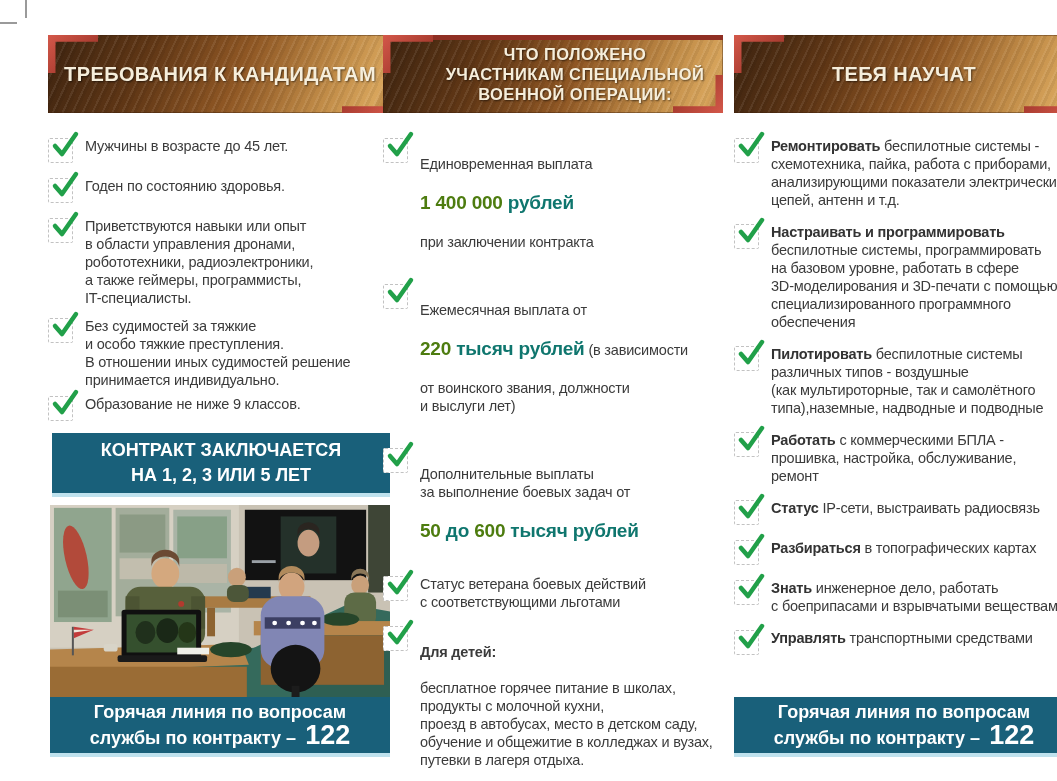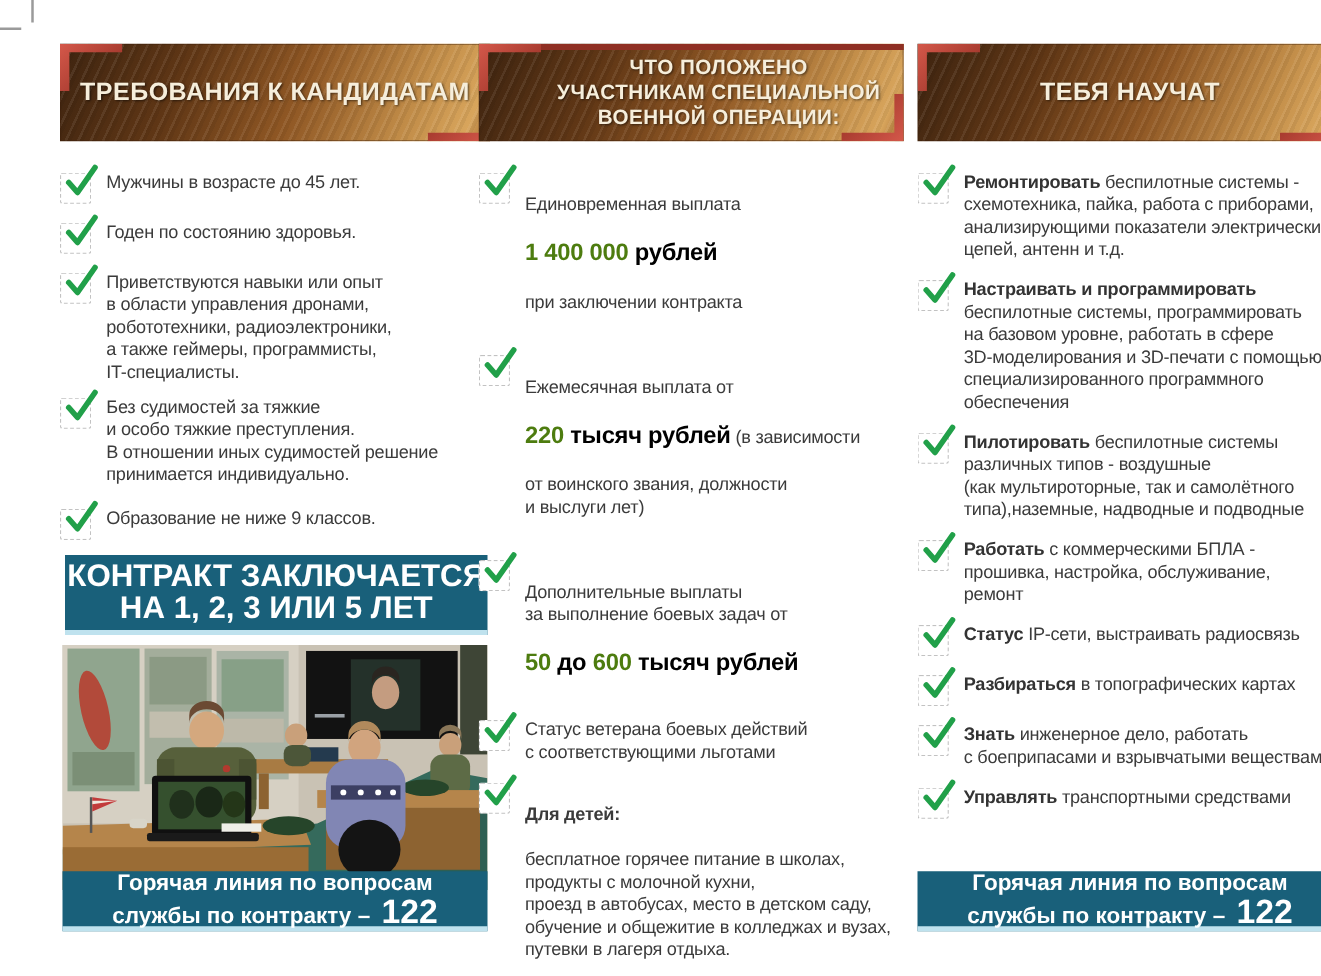--- a/index.html
+++ b/index.html
@@ -47,35 +47,35 @@
   .list{padding-top:24px;}
   .row{display:flex;align-items:flex-start;gap:12px;margin-bottom:14px;}
   .chk{
     position:relative;flex:0 0 auto;width:23px;height:23px;margin-top:1px;
     background:#fff;border:1px dashed #c2c2c2;border-radius:2px;
   }
   .chk svg{position:absolute;left:1px;top:-9px;}
   .txt{white-space:pre-line;font-size:14.5px;line-height:18px;letter-spacing:-.2px;}
   .txt b{color:#333;}
   .big-red{color:#4d7c0f;font-weight:bold;font-size:19px;line-height:24px;}
-  .big-dark{color:#000000;font-weight:bold;font-size:19px;line-height:24px;}
+  .big-dark{color:#0f766e;font-weight:bold;font-size:19px;line-height:24px;}
   .head-bold{font-weight:bold;}
 
   
   .teal{
     background:#19607a;color:#ffffff;text-align:center;
     border-bottom:4px solid #bfe2ee;
   }
   .contract{
     margin:4px 0 8px 4px;width:338px;height:64px;display:flex;align-items:center;justify-content:center;
-    font-weight:bold;font-size:25px;line-height:25px;white-space:pre-line;
+    font-weight:bold;font-size:18px;line-height:25px;white-space:pre-line;
     box-sizing:border-box;
   }
   .hotline{
-    position:absolute;top:662px;width:340px;height:48px;box-sizing:border-box;
+    position:absolute;top:662px;width:340px;height:60px;box-sizing:border-box;
     display:flex;flex-direction:column;align-items:center;justify-content:center;
   }
   .col-left .hotline{left:2px;}
   .col-right .hotline{left:0;}
   .hl1{font-weight:bold;font-size:18px;line-height:22px;}
   .hl2{font-weight:bold;font-size:18px;line-height:24px;display:flex;align-items:baseline;}
   .hl-num{font-size:27px;font-weight:bold;margin-left:9px;}
 
   
   .photo{width:340px;height:196px;margin-left:2px;overflow:hidden;background:#c9c2b4;}
@@ -114,21 +114,21 @@
             <svg width="30" height="30" viewBox="0 0 30 30">
               <path d="M5 16 L12 24 L26 4" fill="none" stroke="#21a049" stroke-width="4.5" stroke-linecap="round" stroke-linejoin="round"></path>
             </svg>
           </span>
         <div class="txt">Приветствуются навыки или опыт
 в области управления дронами,
 робототехники, радиоэлектроники,
 а также геймеры, программисты,
 IT-специалисты.</div>
       </div>
-      <div class="row" style="margin-bottom:17px">
+      <div class="row" style="margin-bottom:6px">
         <span class="chk">
             <svg width="30" height="30" viewBox="0 0 30 30">
               <path d="M5 16 L12 24 L26 4" fill="none" stroke="#21a049" stroke-width="4.5" stroke-linecap="round" stroke-linejoin="round"></path>
             </svg>
           </span>
         <div class="txt">Без судимостей за тяжкие
 и особо тяжкие преступления.
 В отношении иных судимостей решение
 принимается индивидуально.</div>
       </div>

